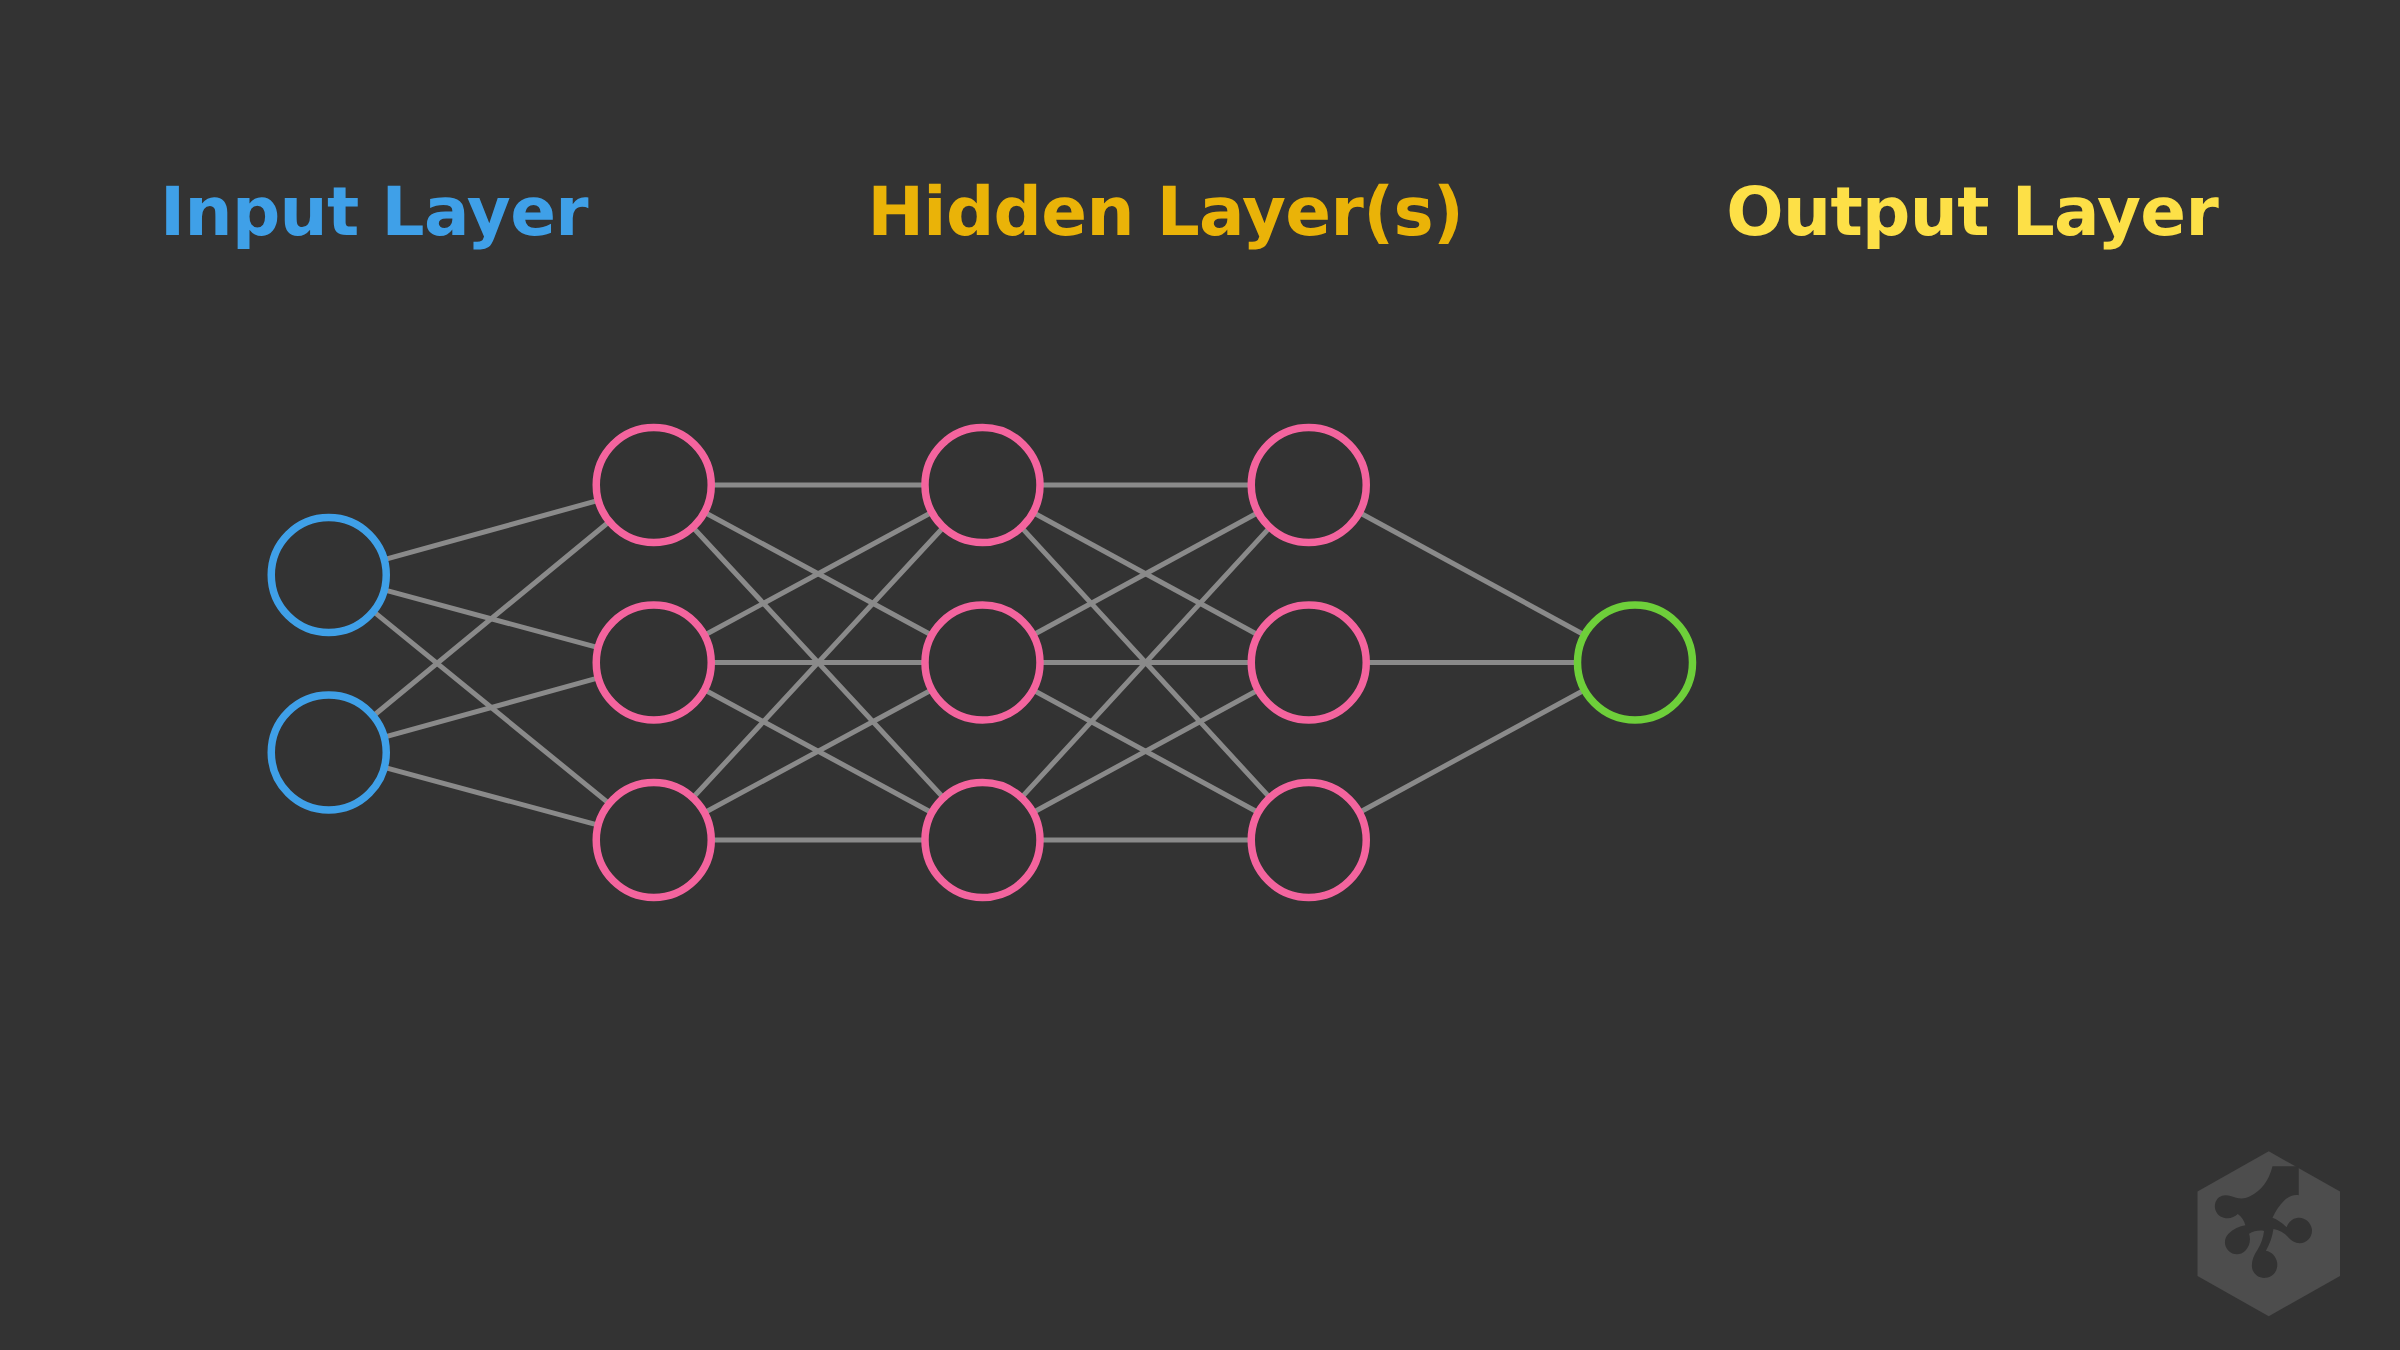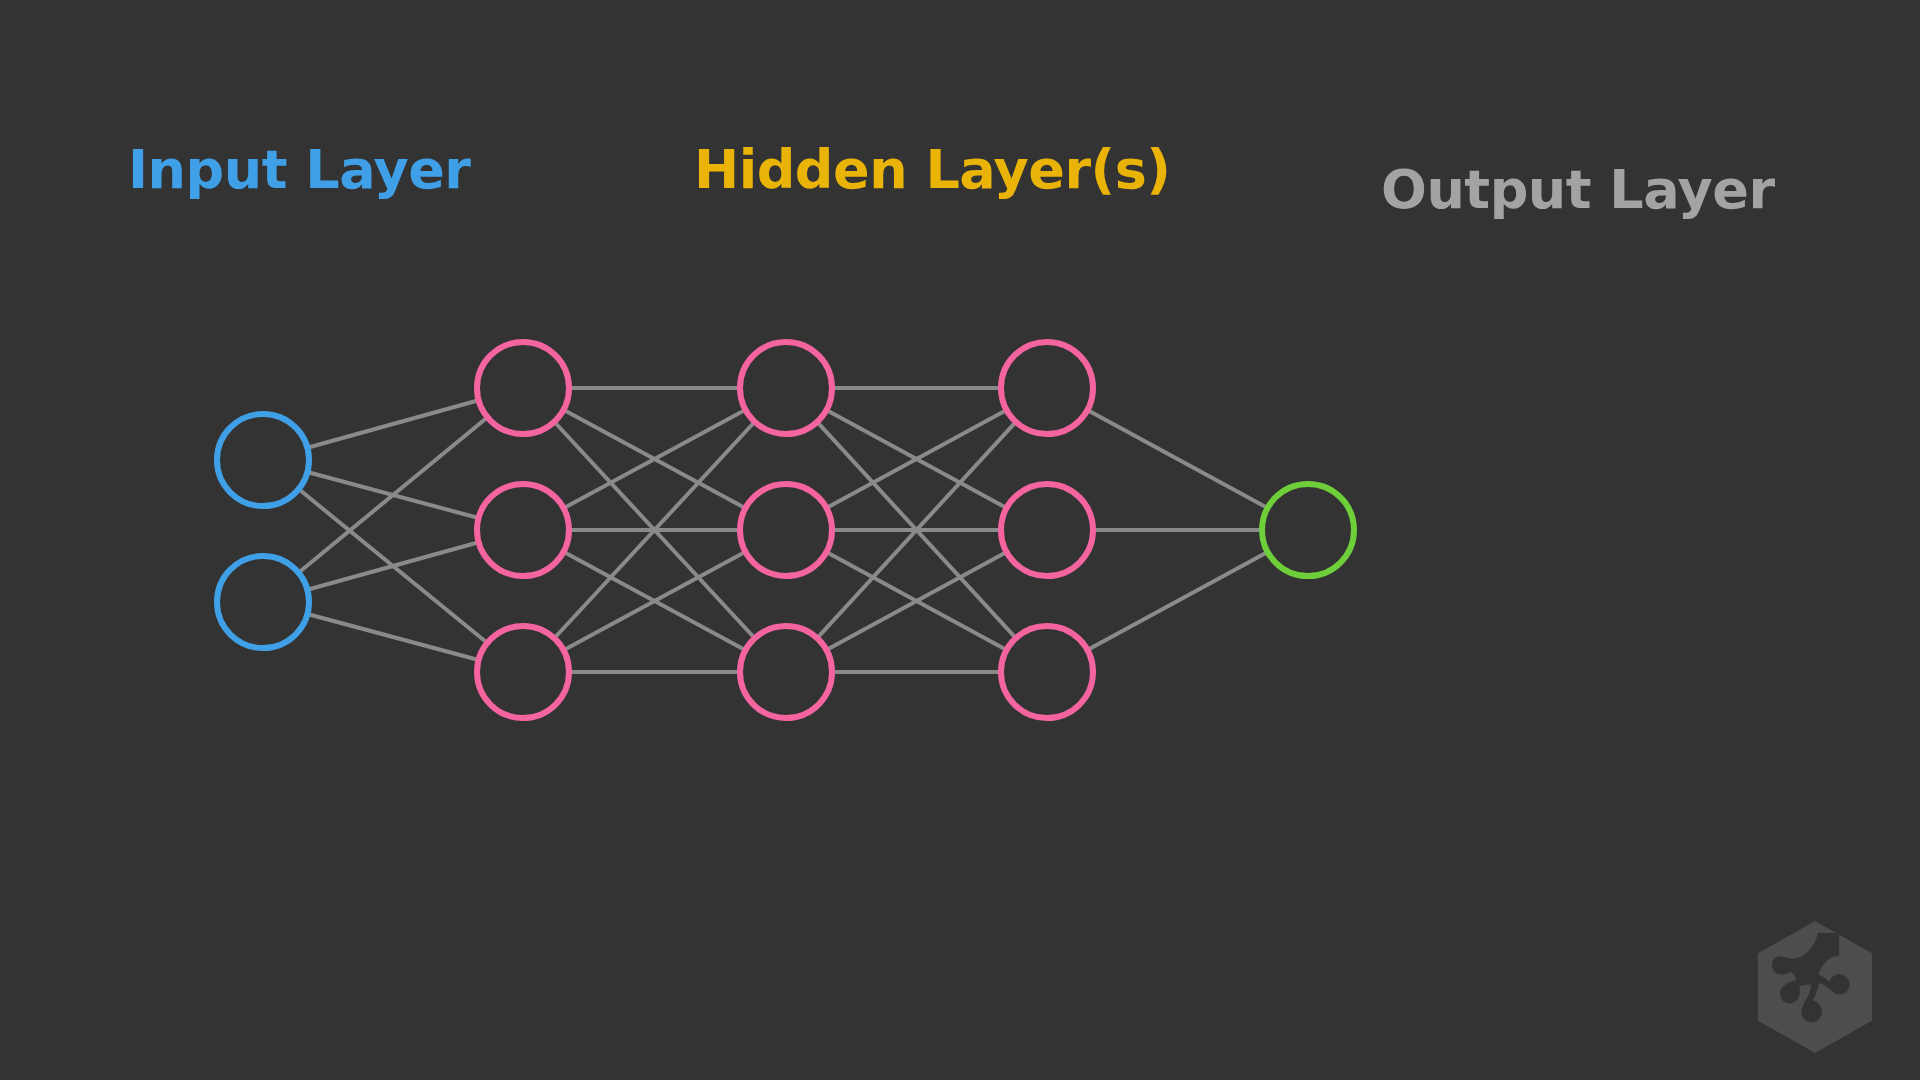--- a/index.html
+++ b/index.html
@@ -54,21 +54,21 @@
 </style>
 </head>
 <body>
 
 <div id="stage" style="background: rgb(51, 51, 51); text-align: center;">
 
   <div class="caption" id="caption-input" style="color: rgb(63, 160, 232);">Input Layer</div>
 
   <div class="caption" id="caption-hidden" style="color: #eab308;">Hidden Layer(s)</div>
 
-  <div class="caption" id="caption-output" style="color: #a3a3a3; margin-top: 20px;">Output Layer</div>
+  <div class="caption" id="caption-output" style="color: #fde047;">Output Layer</div>
 
   <svg id="net-svg" viewBox="0 0 1920 1080">
     <g id="edge-layer">
         <line x1="307.3315810063421" y1="447.7235621828591" x2="478.6684189936579" y2="400.2764378171409" stroke="#8a8a8a" stroke-width="4" stroke-linecap="round"></line>
         <line x1="307.4183248919508" y1="471.95877977860215" x2="478.5816751080492" y2="518.0412202213979" stroke="#8a8a8a" stroke-width="4" stroke-linecap="round"></line>
         <line x1="298.6508596390803" y1="489.06916247494235" x2="487.3491403609197" y2="642.9308375250577" stroke="#8a8a8a" stroke-width="4" stroke-linecap="round"></line>
         <line x1="298.51667588273057" y1="572.7670436965218" x2="487.48332411726943" y2="417.2329563034782" stroke="#8a8a8a" stroke-width="4" stroke-linecap="round"></line>
         <line x1="307.3315810063421" y1="589.7235621828592" x2="478.6684189936579" y2="542.2764378171408" stroke="#8a8a8a" stroke-width="4" stroke-linecap="round"></line>
         <line x1="307.4183248919508" y1="613.9587797786021" x2="478.5816751080492" y2="660.0412202213979" stroke="#8a8a8a" stroke-width="4" stroke-linecap="round"></line>
         <line x1="569" y1="388" x2="740" y2="388" stroke="#8a8a8a" stroke-width="4" stroke-linecap="round"></line>

